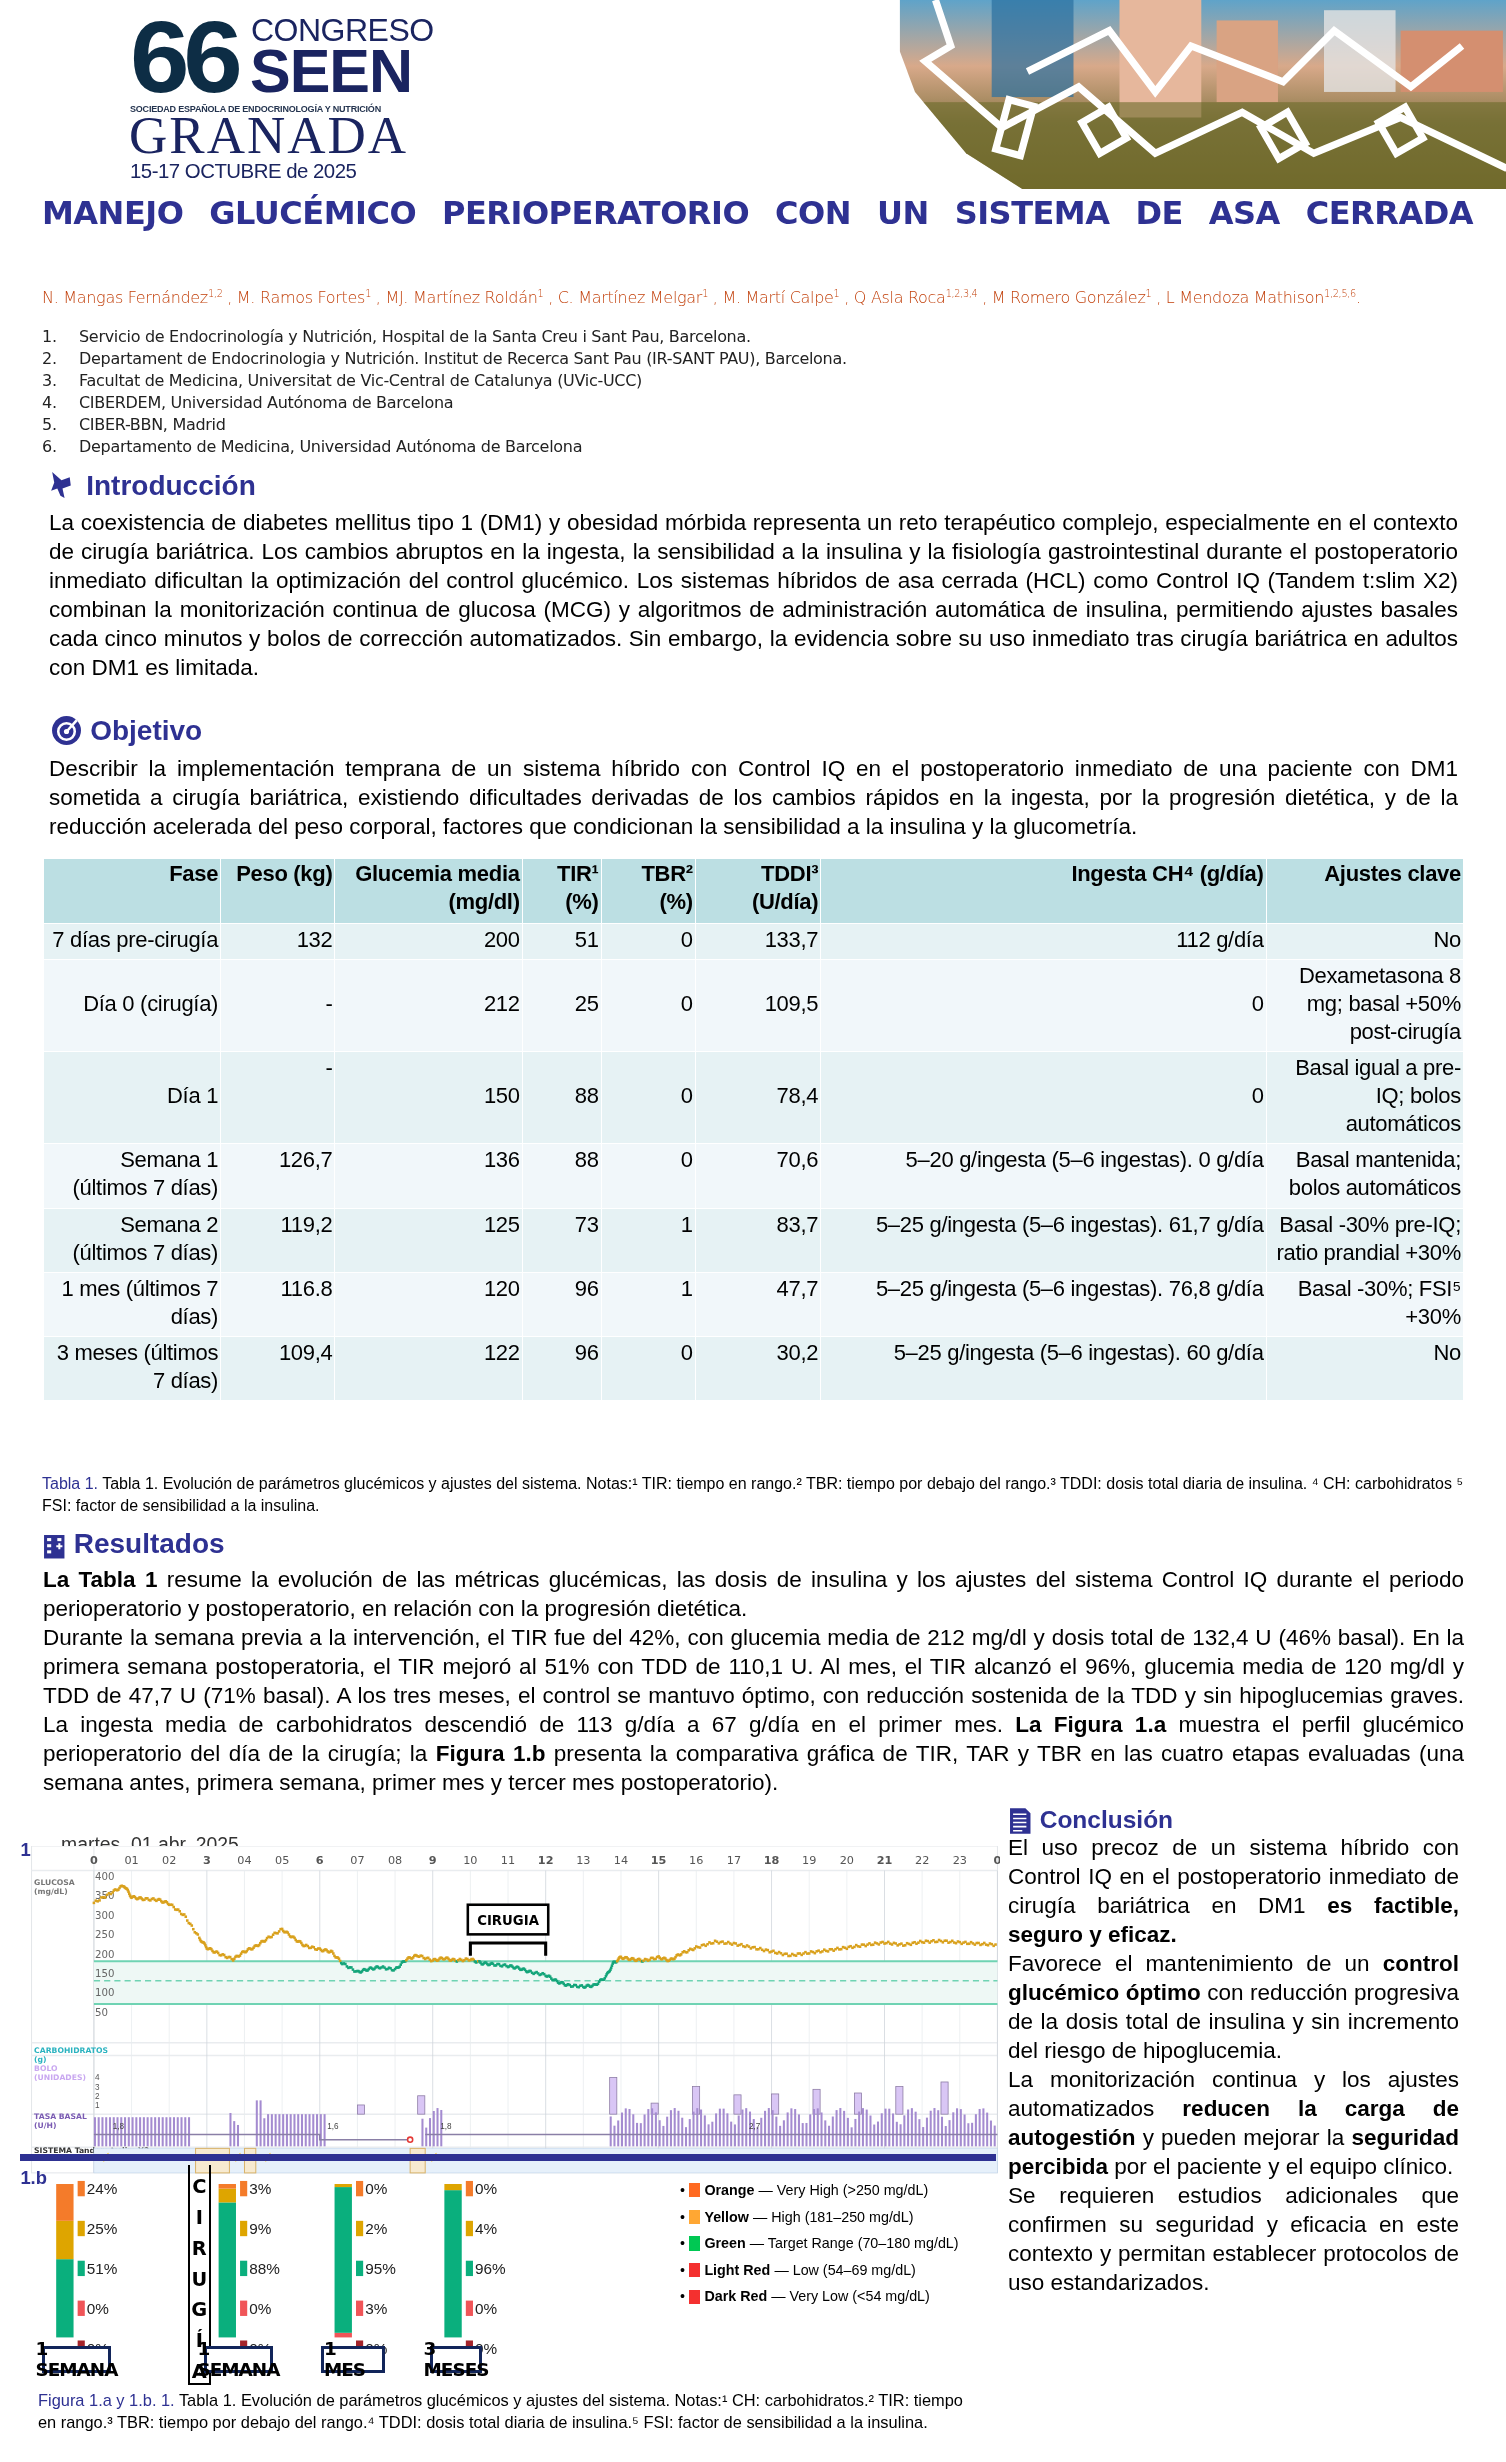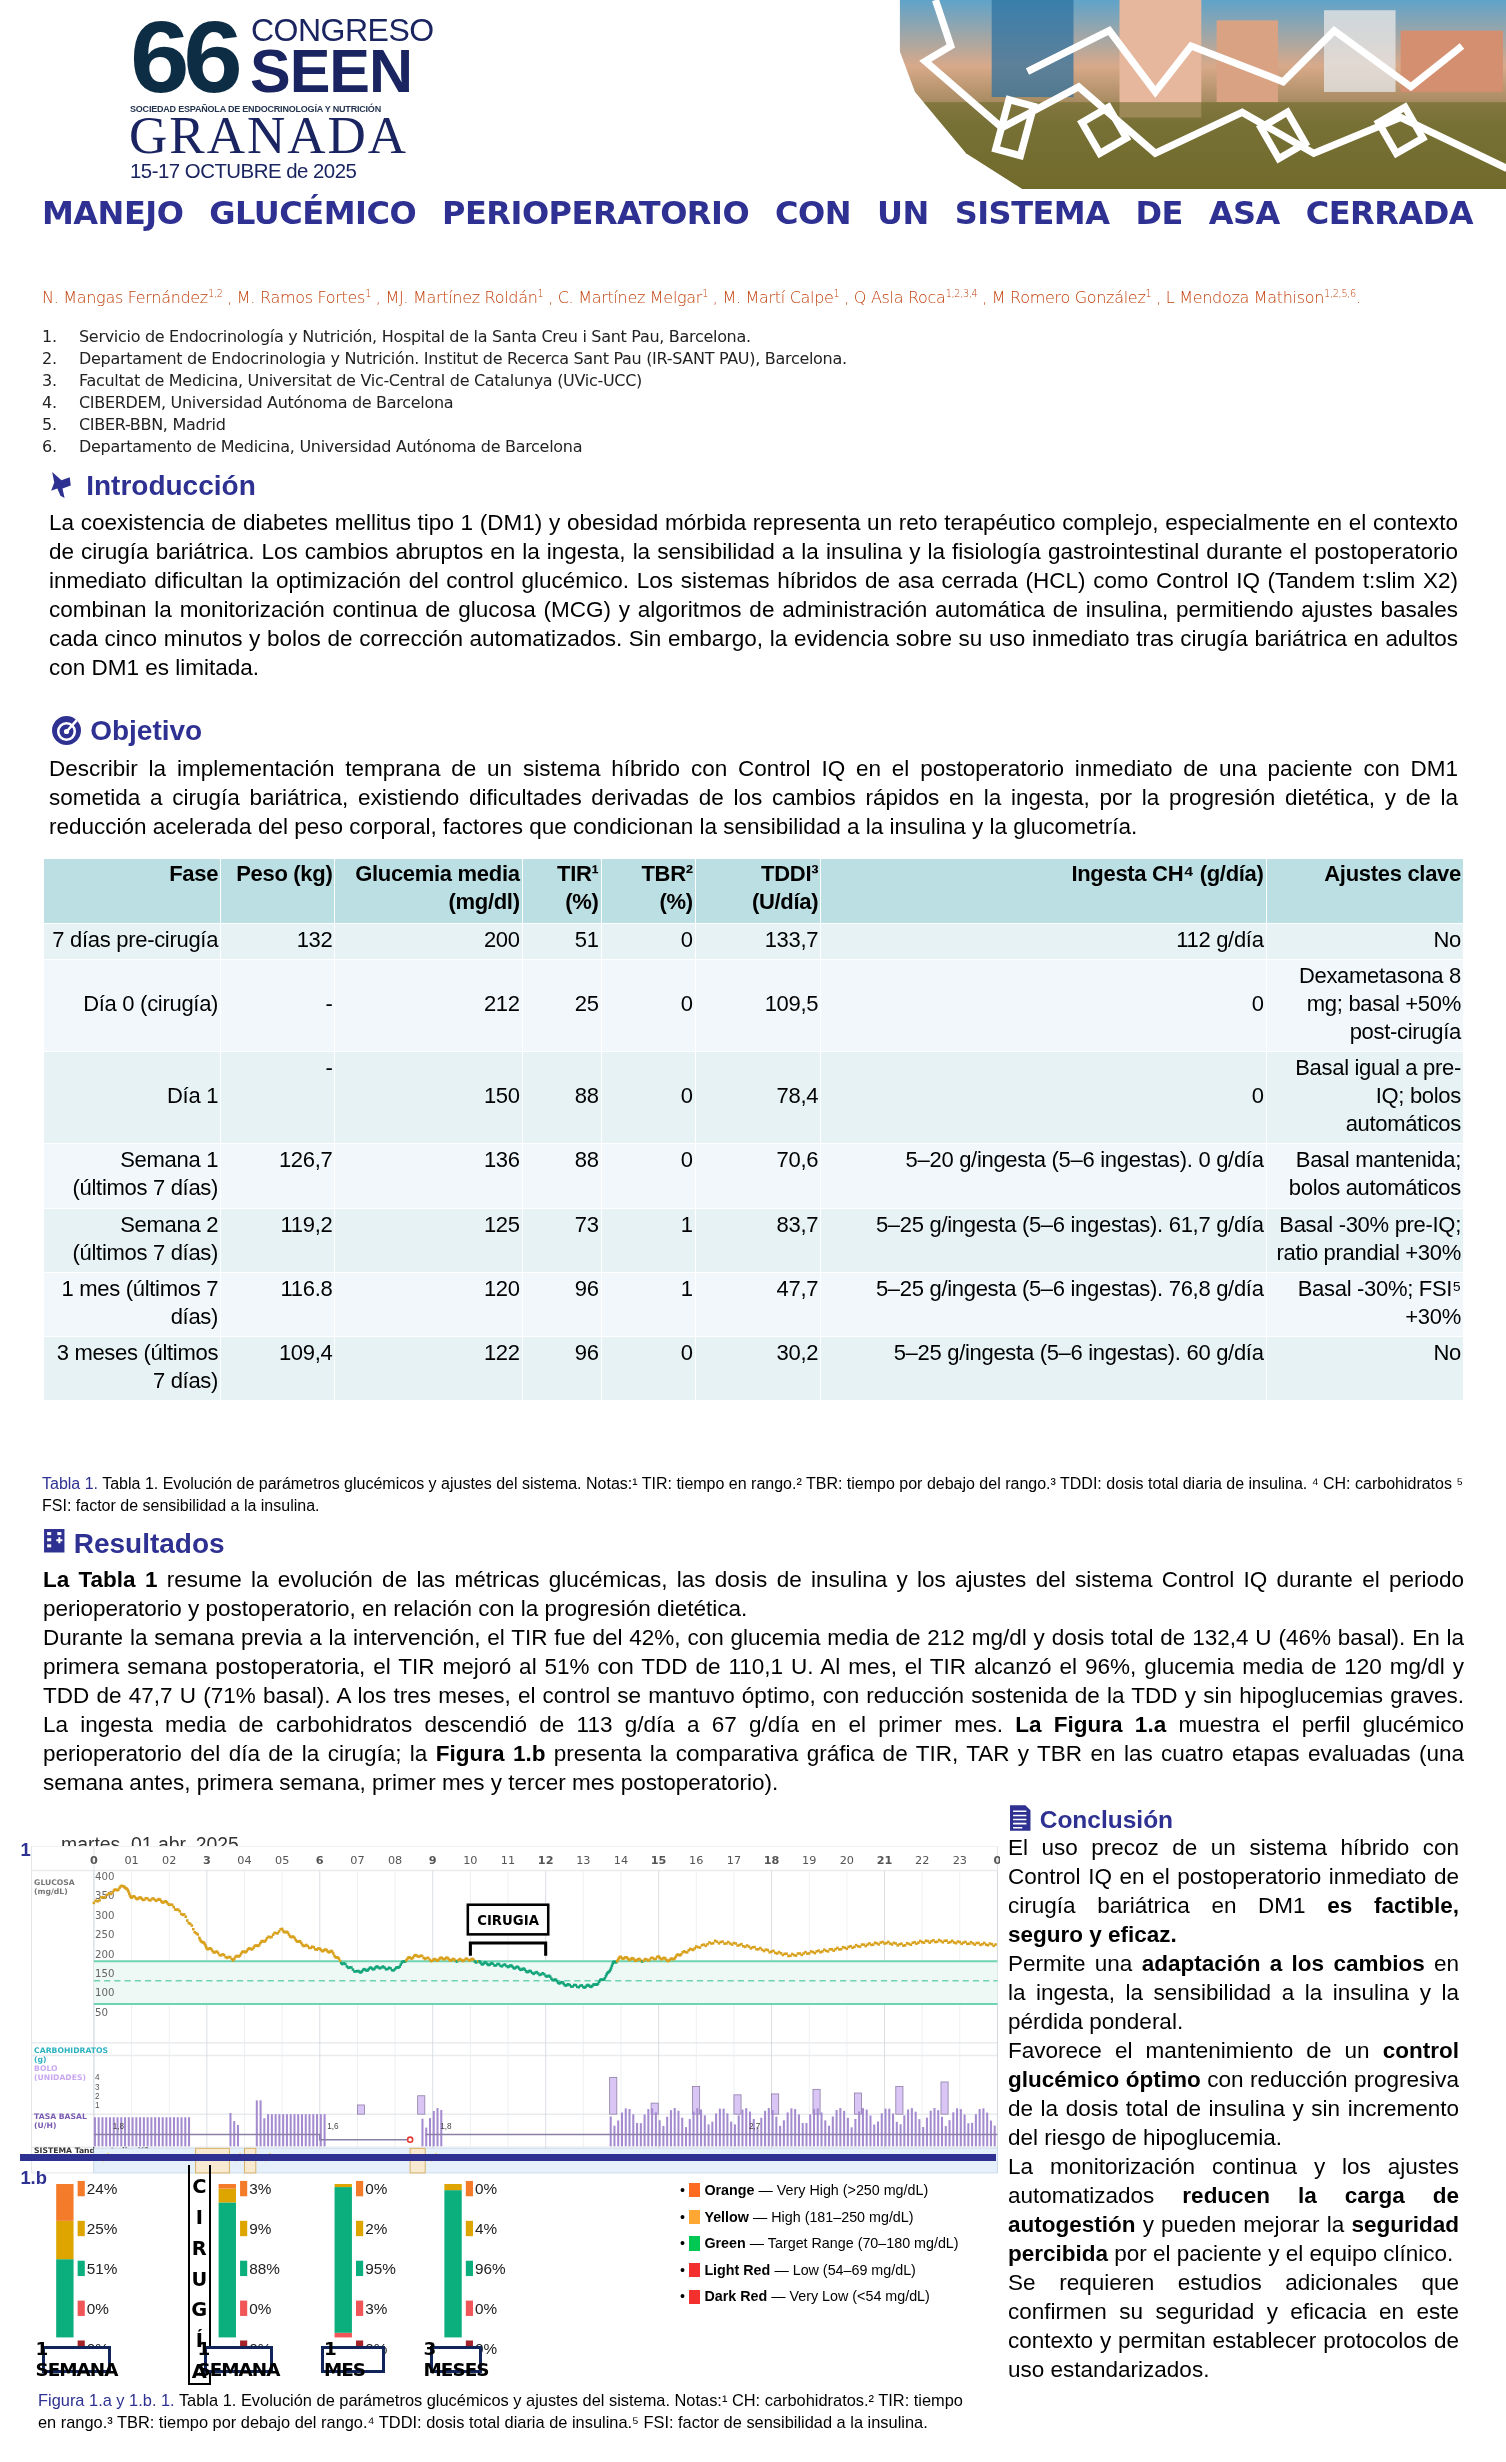--- a/index.html
+++ b/index.html
@@ -17,21 +17,21 @@
 #banner{left:823px;top:0;width:684px;height:189px}
 
 #title{left:42px;top:190px;width:1431px;color:#2e3192;font-family:"DejaVu Sans",sans-serif;font-weight:700;font-size:32px;line-height:47px;letter-spacing:-0.5px}
 #title .l1{display:flex;justify-content:space-between;width:1431px}
 #authors{left:42px;top:284px;width:1441px;font-size:16px;line-height:20.4px;color:#c2410c;font-family:"DejaVu Sans",sans-serif;font-weight:300;letter-spacing:-0.3px}
 #authors sup{font-size:9.7px}
 #affils{left:42px;top:326px;width:1226px;font-size:16px;line-height:22px;color:#222;font-family:"DejaVu Sans",sans-serif;letter-spacing:-0.3px}
 #affils li{list-style:none;display:flex}
 #affils .n{width:37px}
 
-.sec-h{display:flex;align-items:flex-start;gap:8.2px;color:#2e3192;font-weight:700;font-size:28px;line-height:31px}
+.sec-h{display:flex;align-items:flex-end;gap:8.2px;color:#2e3192;font-weight:700;font-size:28px;line-height:31px}
 .sec-icon{width:31px;height:31px;display:inline-block}
 .body-txt{font-size:22.5px;line-height:29px;text-align:justify}
 #intro-h{left:47px;top:470px}
 #intro{left:49px;top:508px;width:1409px}
 #obj-h{left:51px;top:715px}
 #obj{left:49px;top:754px;width:1409px}
 
 #tbl{left:43px;top:858px;width:1421px;border-collapse:separate;border-spacing:1.5px;font-size:22px;line-height:28px;text-align:right;letter-spacing:-0.3px}
 #tbl th{background:#bcdfe3;font-weight:700;vertical-align:top;padding:1px 2px 7.2px}
 #tbl td{vertical-align:top;padding:2px 2px 5.1px}
@@ -1300,18 +1300,17 @@
 
 <div id="conc-h" class="abs sec-h" style="font-size:24.5px">
   <svg class="sec-icon" style="width:22.5px;height:28px" viewBox="0 0 44 54">
       <path d="M2 2h30l10 10v40H2z" fill="#2e3192"></path>
       <path d="M8 14h26M8 22h26M8 30h26M8 38h26M8 46h18" stroke="#fff" stroke-width="3"></path>
     </svg>
   <span>Conclusión</span>
 </div>
 <div id="conc" class="abs" style="top:1833px">
   <p><span>El uso precoz de un sistema híbrido con Control IQ en el postoperatorio inmediato de cirugía bariátrica en DM1 </span><b>es factible, seguro y eficaz.</b></p>
-  <p><span>Permite una </span><b>adaptación a los cambios</b><span> en la ingesta, la sensibilidad a la insulina y la pérdida ponderal.</span></p>
   <p><span>Favorece el mantenimiento de un </span><b>control glucémico óptimo</b><span> con reducción progresiva de la dosis total de insulina y sin incremento del riesgo de hipoglucemia.</span></p>
   <p><span>La monitorización continua y los ajustes automatizados </span><b>reducen la carga de autogestión</b><span> y pueden mejorar la </span><b>seguridad percibida</b><span> por el paciente y el equipo clínico.</span></p>
   <p>Se requieren estudios adicionales que confirmen su seguridad y eficacia en este contexto y permitan establecer protocolos de uso estandarizados.</p>
 </div>
 
 
 </body></html>

